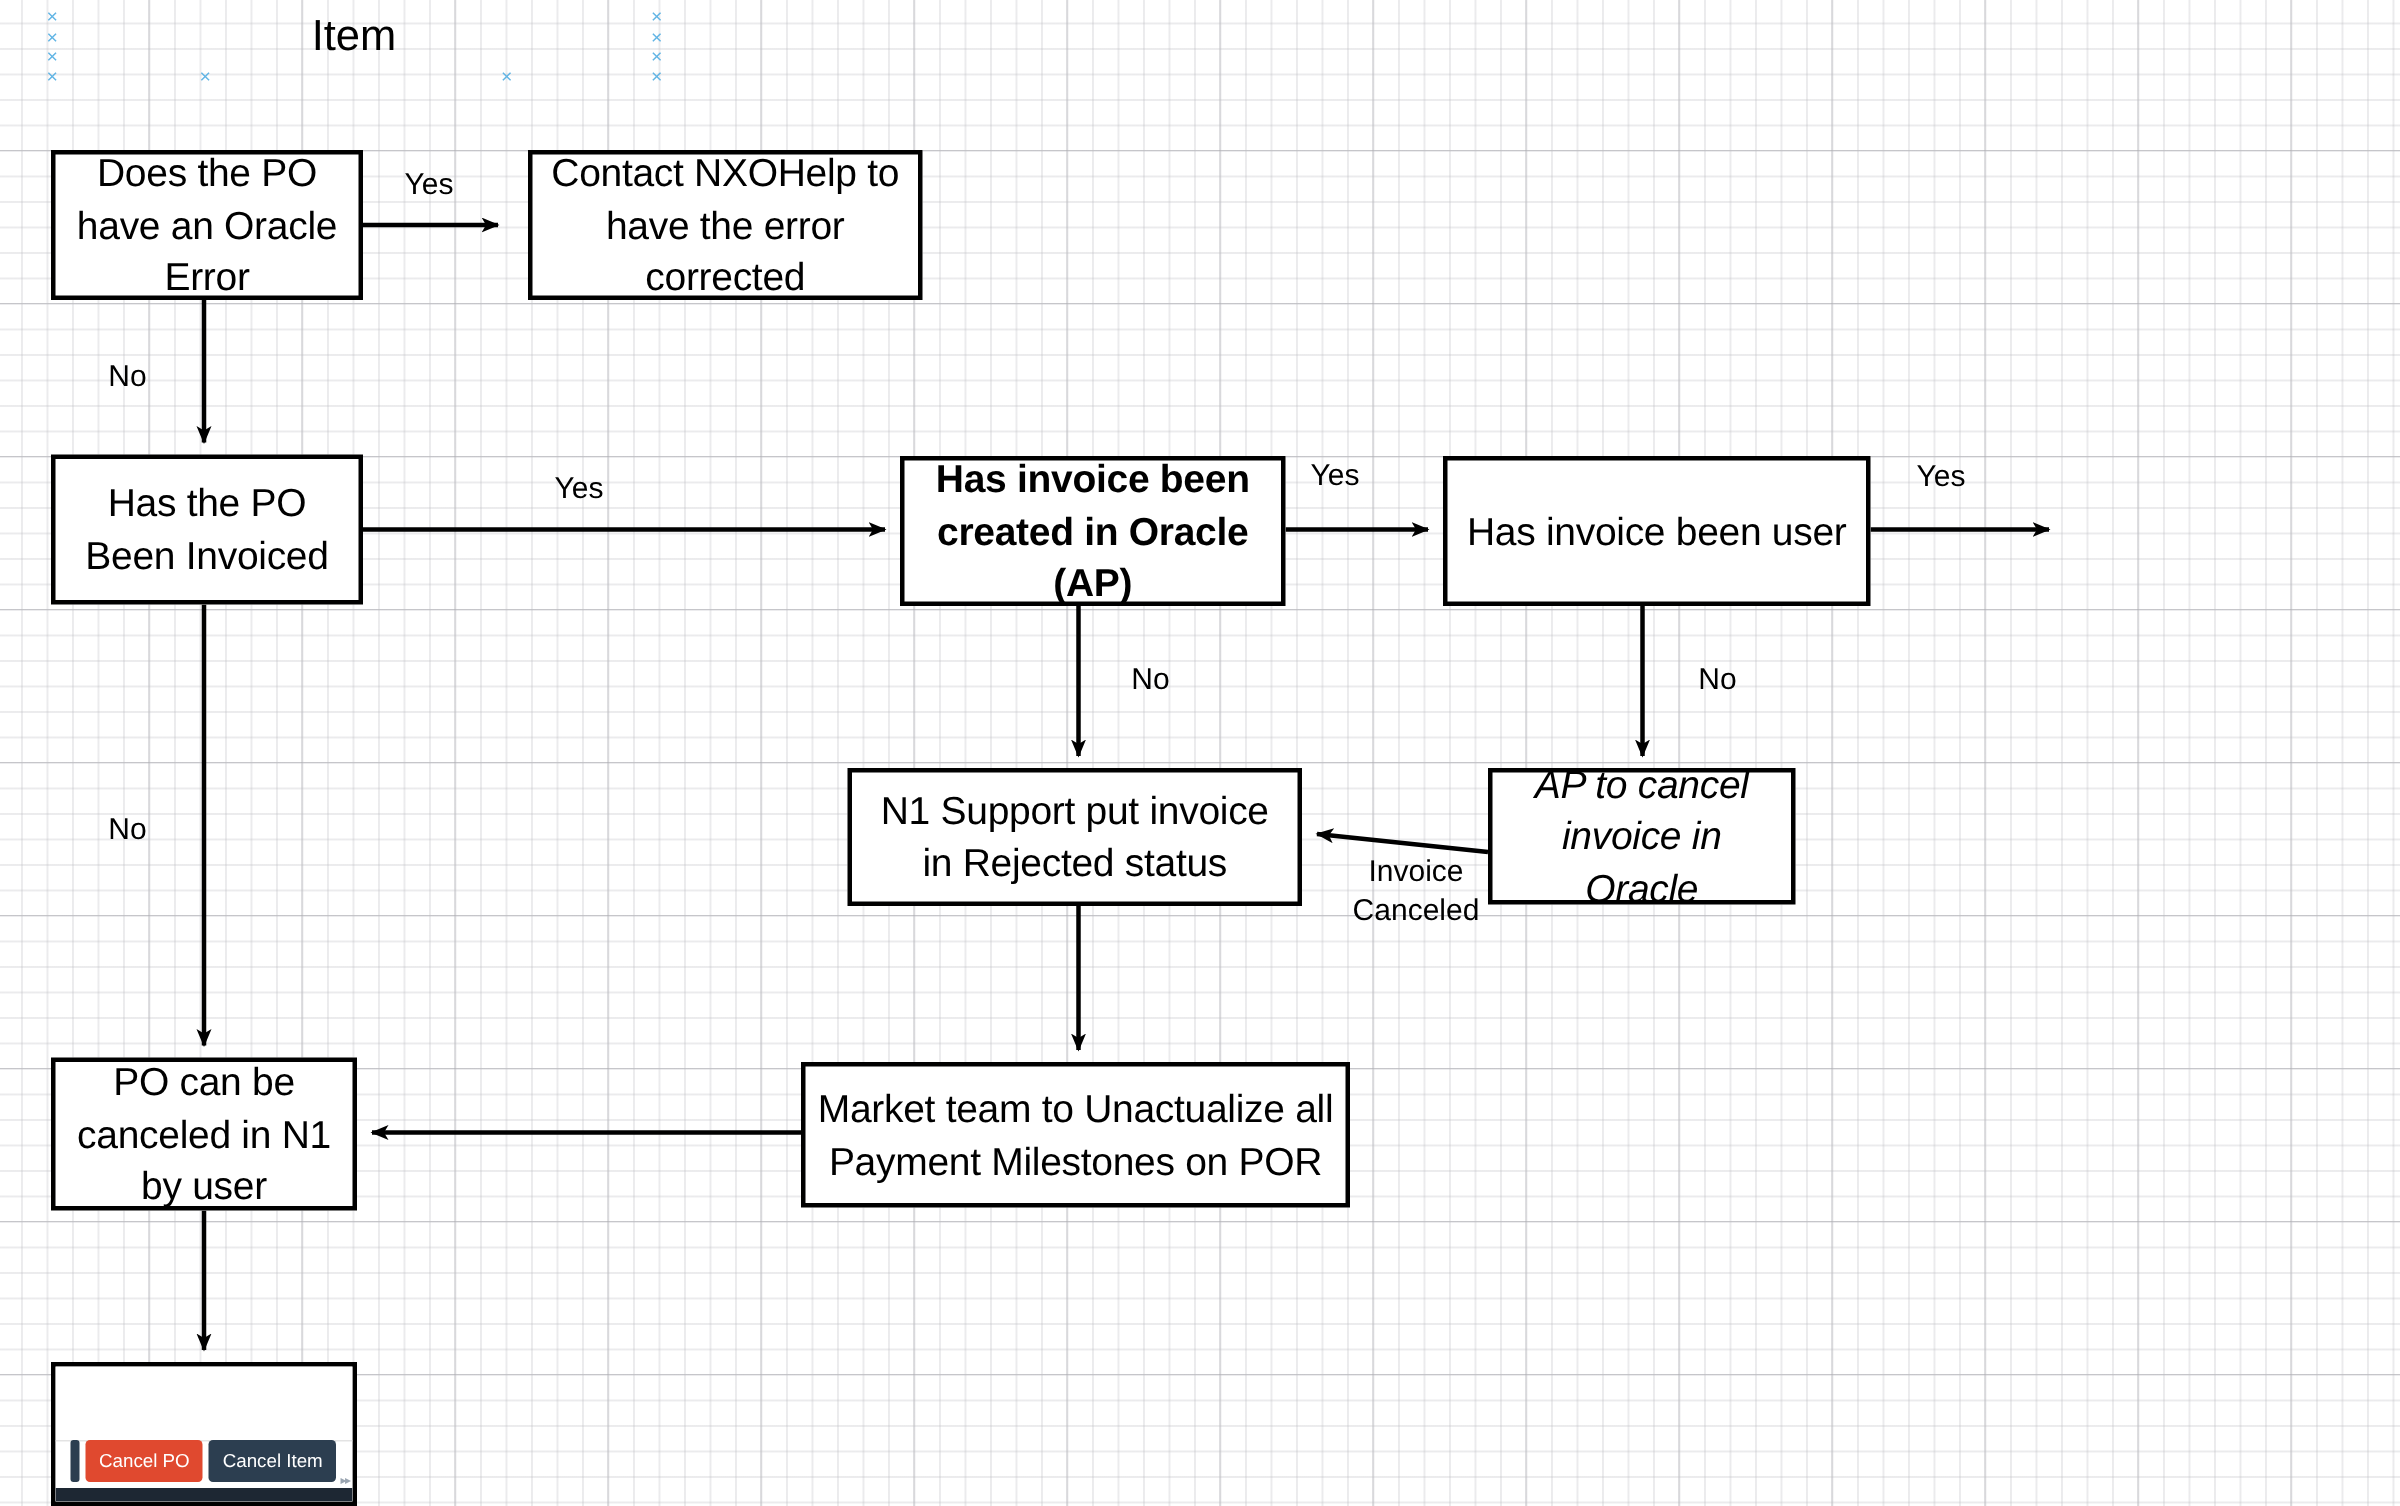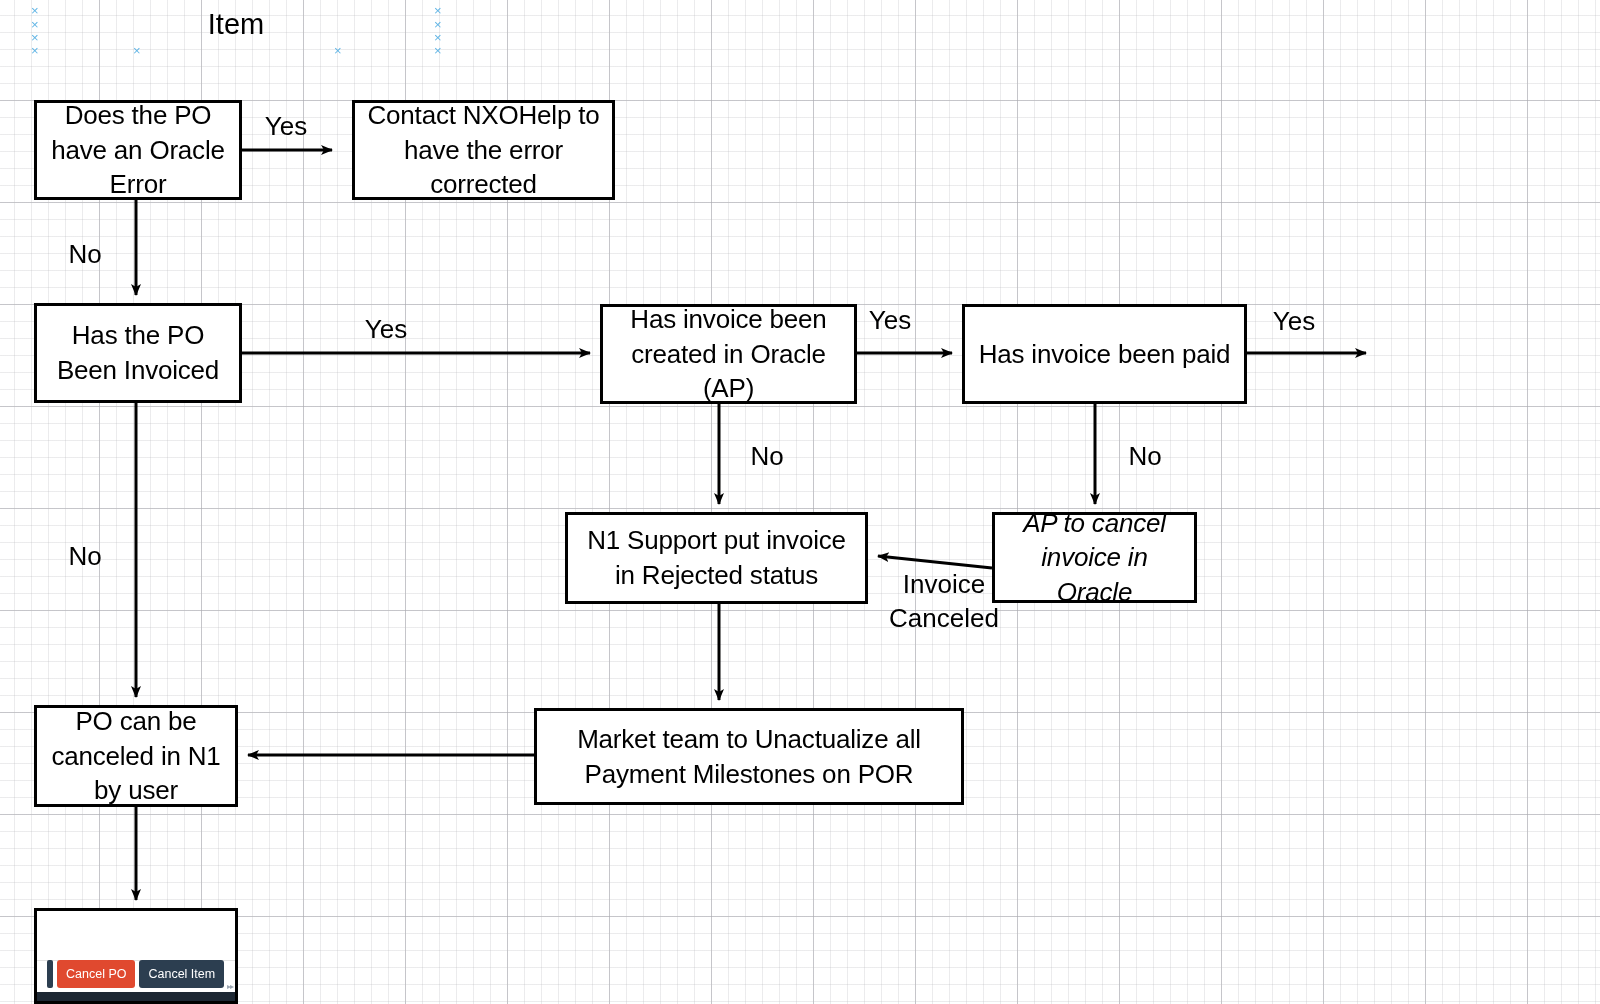--- a/index.html
+++ b/index.html
@@ -36,21 +36,21 @@
     line-height:1.33;
     color:#000;
     padding:0 6px;
     letter-spacing:-0.2px;
   }
   .node span{display:block;width:100%;}
 
   
   .elabel{
     position:absolute;
-    font-size:26px;
+    font-size:20px;
     color:#000;
     white-space:pre;
     line-height:1.3;
     text-align:center;
   }
 
   
   #title{
     position:absolute;
     left:56px;top:-34px;width:360px;
@@ -148,42 +148,42 @@
   </div>
 
   <div class="node" style="left:352px;top:100px;width:263px;height:100px;">
     <span>Contact NXOHelp to have the error corrected</span>
   </div>
 
   <div class="node" style="left:34px;top:303px;width:208px;height:100px;">
     <span>Has the PO Been Invoiced</span>
   </div>
 
-  <div class="node" style="left:600px;top:304px;width:257px;height:100px;">
+  <div class="node" style="left:600px;top:304px;width:257px;height:100px;font-weight:bold;">
     <span>Has invoice been created in Oracle (AP)</span>
   </div>
 
   <div class="node" style="left:962px;top:304px;width:285px;height:100px;">
-    <span>Has invoice been paid</span>
+    <span>Has invoice been user</span>
   </div>
 
 
   <div class="node" style="left:565px;top:512px;width:303px;height:92px;">
     <span>N1 Support put invoice in Rejected status</span>
   </div>
 
   <div class="node" style="left:992px;top:512px;width:205px;height:91px;font-style:italic;">
     <span>AP to cancel invoice in Oracle</span>
   </div>
 
   <div class="node" style="left:34px;top:705px;width:204px;height:102px;">
     <span>PO can be canceled in N1 by user</span>
   </div>
 
-  <div class="node" style="left:534px;top:708px;width:430px;height:97px;">
+  <div class="node" style="left:534px;top:708px;width:366px;height:97px;">
     <span>Market team to Unactualize all Payment Milestones on POR</span>
   </div>
 
   <div class="elabel" style="left:258px;top:110px;width:56px;">Yes</div>
 
   <div class="elabel" style="left:60px;top:238px;width:50px;">No</div>
 
   <div class="elabel" style="left:358px;top:313px;width:56px;">Yes</div>
 
   <div class="elabel" style="left:60px;top:540px;width:50px;">No</div>

